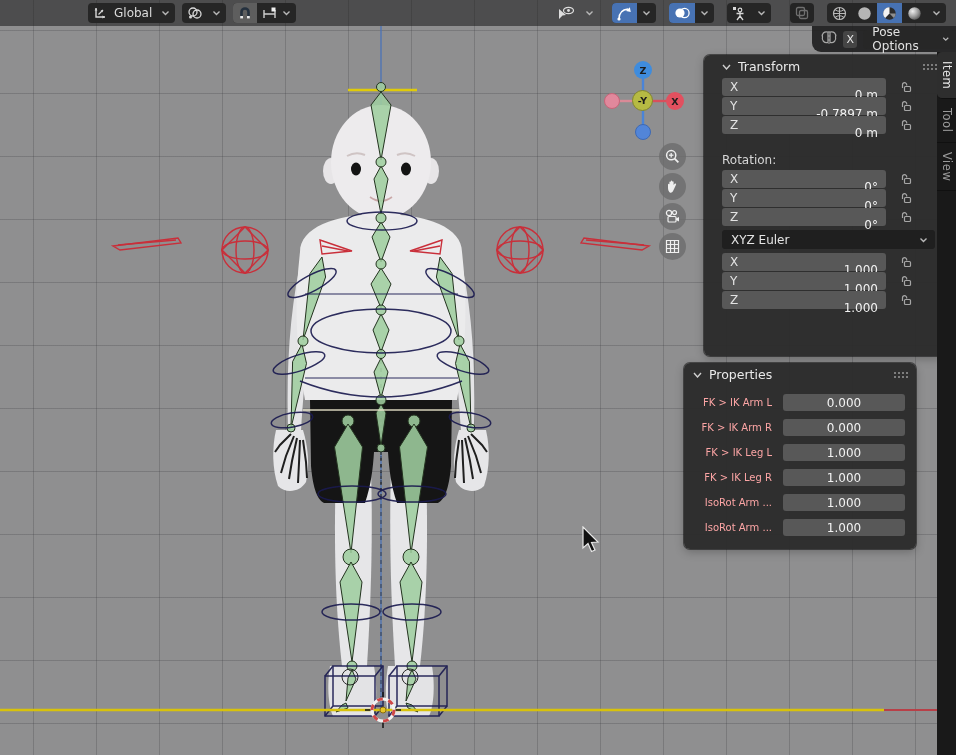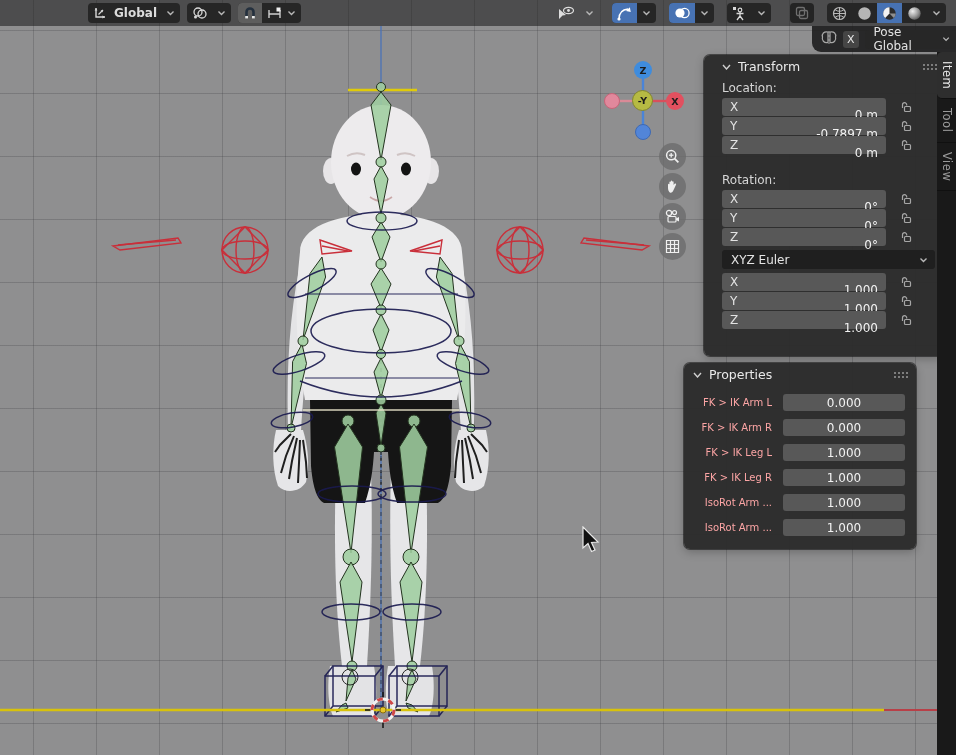--- a/index.html
+++ b/index.html
@@ -14,21 +14,21 @@
   .figure-svg{position:absolute;left:0;top:0;z-index:1;pointer-events:none;}
   
   .vp-header{position:absolute;left:0;top:0;width:956px;height:26px;
     background:rgba(24,24,24,.55);z-index:6;display:flex;align-items:center;}
   .hgroup{display:flex;align-items:center;height:20px;background:#262626;border-radius:4px;margin-right:7px;overflow:hidden;}
   .hseg{display:flex;align-items:center;justify-content:center;height:20px;padding:0 5px;}
   .hseg.active-blue{background:#4772b3;}
   .hseg.active-gray{background:#5e5e5e;}
   .hseg.dim svg{opacity:.45;}
   .hlabel{color:#dcdcdc;padding:0 4px 0 2px;font-size:12px;}
-  .left-cluster{display:flex;align-items:center;margin-left:88px;font-weight:bold;}
+  .left-cluster{display:flex;align-items:center;margin-left:88px;}
   .right-cluster{display:flex;align-items:center;margin-left:auto;margin-right:3px;}
   .spacer6{width:6px;}.spacer12{width:12px;}
   
   .tool-row{position:absolute;left:812px;top:26px;width:144px;height:26px;
     background:rgba(26,26,26,.88);border-bottom-left-radius:9px;z-index:6;
     display:flex;align-items:center;padding-left:8px;box-sizing:border-box;}
   .xbtn{width:17px;height:17px;background:#454545;border-radius:3px;color:#e8e8e8;
     display:flex;align-items:center;justify-content:center;font-size:11px;margin:0 6px 0 5px;}
   .pose-drop{height:19px;background:#272727;border-radius:4px;color:#e2e2e2;
     display:flex;align-items:center;padding:0 6px 0 9px;font-size:12px;gap:5px;}
@@ -390,21 +390,21 @@
   <div class="tool-row">
     <span>
       <svg width="18" height="15" viewBox="0 0 18 15">
           <path d="M8 2 C4 1 1.5 4 2.5 7 C1.5 10 4 13.5 8 12.5 Z" stroke="#a8a8a8" stroke-width="1.2" fill="none"></path>
           <path d="M10 2 C14 1 16.5 4 15.5 7 C16.5 10 14 13.5 10 12.5 Z" stroke="#a8a8a8" stroke-width="1.2" fill="none"></path>
           <path d="M9 1 L9 14" stroke="#a8a8a8" stroke-width="1" stroke-dasharray="2 2"></path>
         </svg>
     </span>
     <div class="xbtn">X</div>
     <div class="pose-drop">
-      <span>Pose Global</span>
+      <span>Pose Options</span>
       <svg width="9" height="6" viewBox="0 0 9 6">
           <path d="M1.5 1.5 L4.5 4.5 L7.5 1.5" stroke="#b8b8b8" stroke-width="1.4" fill="none"></path>
         </svg>
     </div>
   </div>
 
   <div class="gizmo">
     <svg width="80" height="80" viewBox="0 0 80 80" style="position:absolute;left:0;top:0">
       <line x1="39" y1="16" x2="39" y2="39" stroke="#4a84d8" stroke-width="2.4"></line>
       <line x1="39" y1="39" x2="39" y2="63" stroke="#4a84d8" stroke-width="2.4"></line>
@@ -458,21 +458,20 @@
   </div>
 
   <div class="panel panel-transform">
     <div class="panel-head">
       <svg class="caret" width="9" height="6" viewBox="0 0 9 6">
           <path d="M1 1 L4.5 5 L8 1" stroke="#cfcfcf" stroke-width="1.4" fill="none"></path>
         </svg>
       <span>Transform</span>
       <span class="grip"></span>
     </div>
-    <div class="sect-label">Location:</div>
     <div class="frow">
       <div class="ffield">
           <span class="ax">X</span>
           <span class="val">0 m</span>
         </div>
       <span class="lock">
           <svg width="12" height="12" viewBox="0 0 12 12">
             <rect x="4.5" y="5.5" width="6" height="5" rx="1" stroke="#a6a6a6" stroke-width="1.2" fill="none"></rect>
             <path d="M2.5 7 L2.5 3.8 a2.1 2.1 0 0 1 4.2 0 L6.7 4.6" stroke="#a6a6a6" stroke-width="1.2" fill="none"></path>
           </svg>

